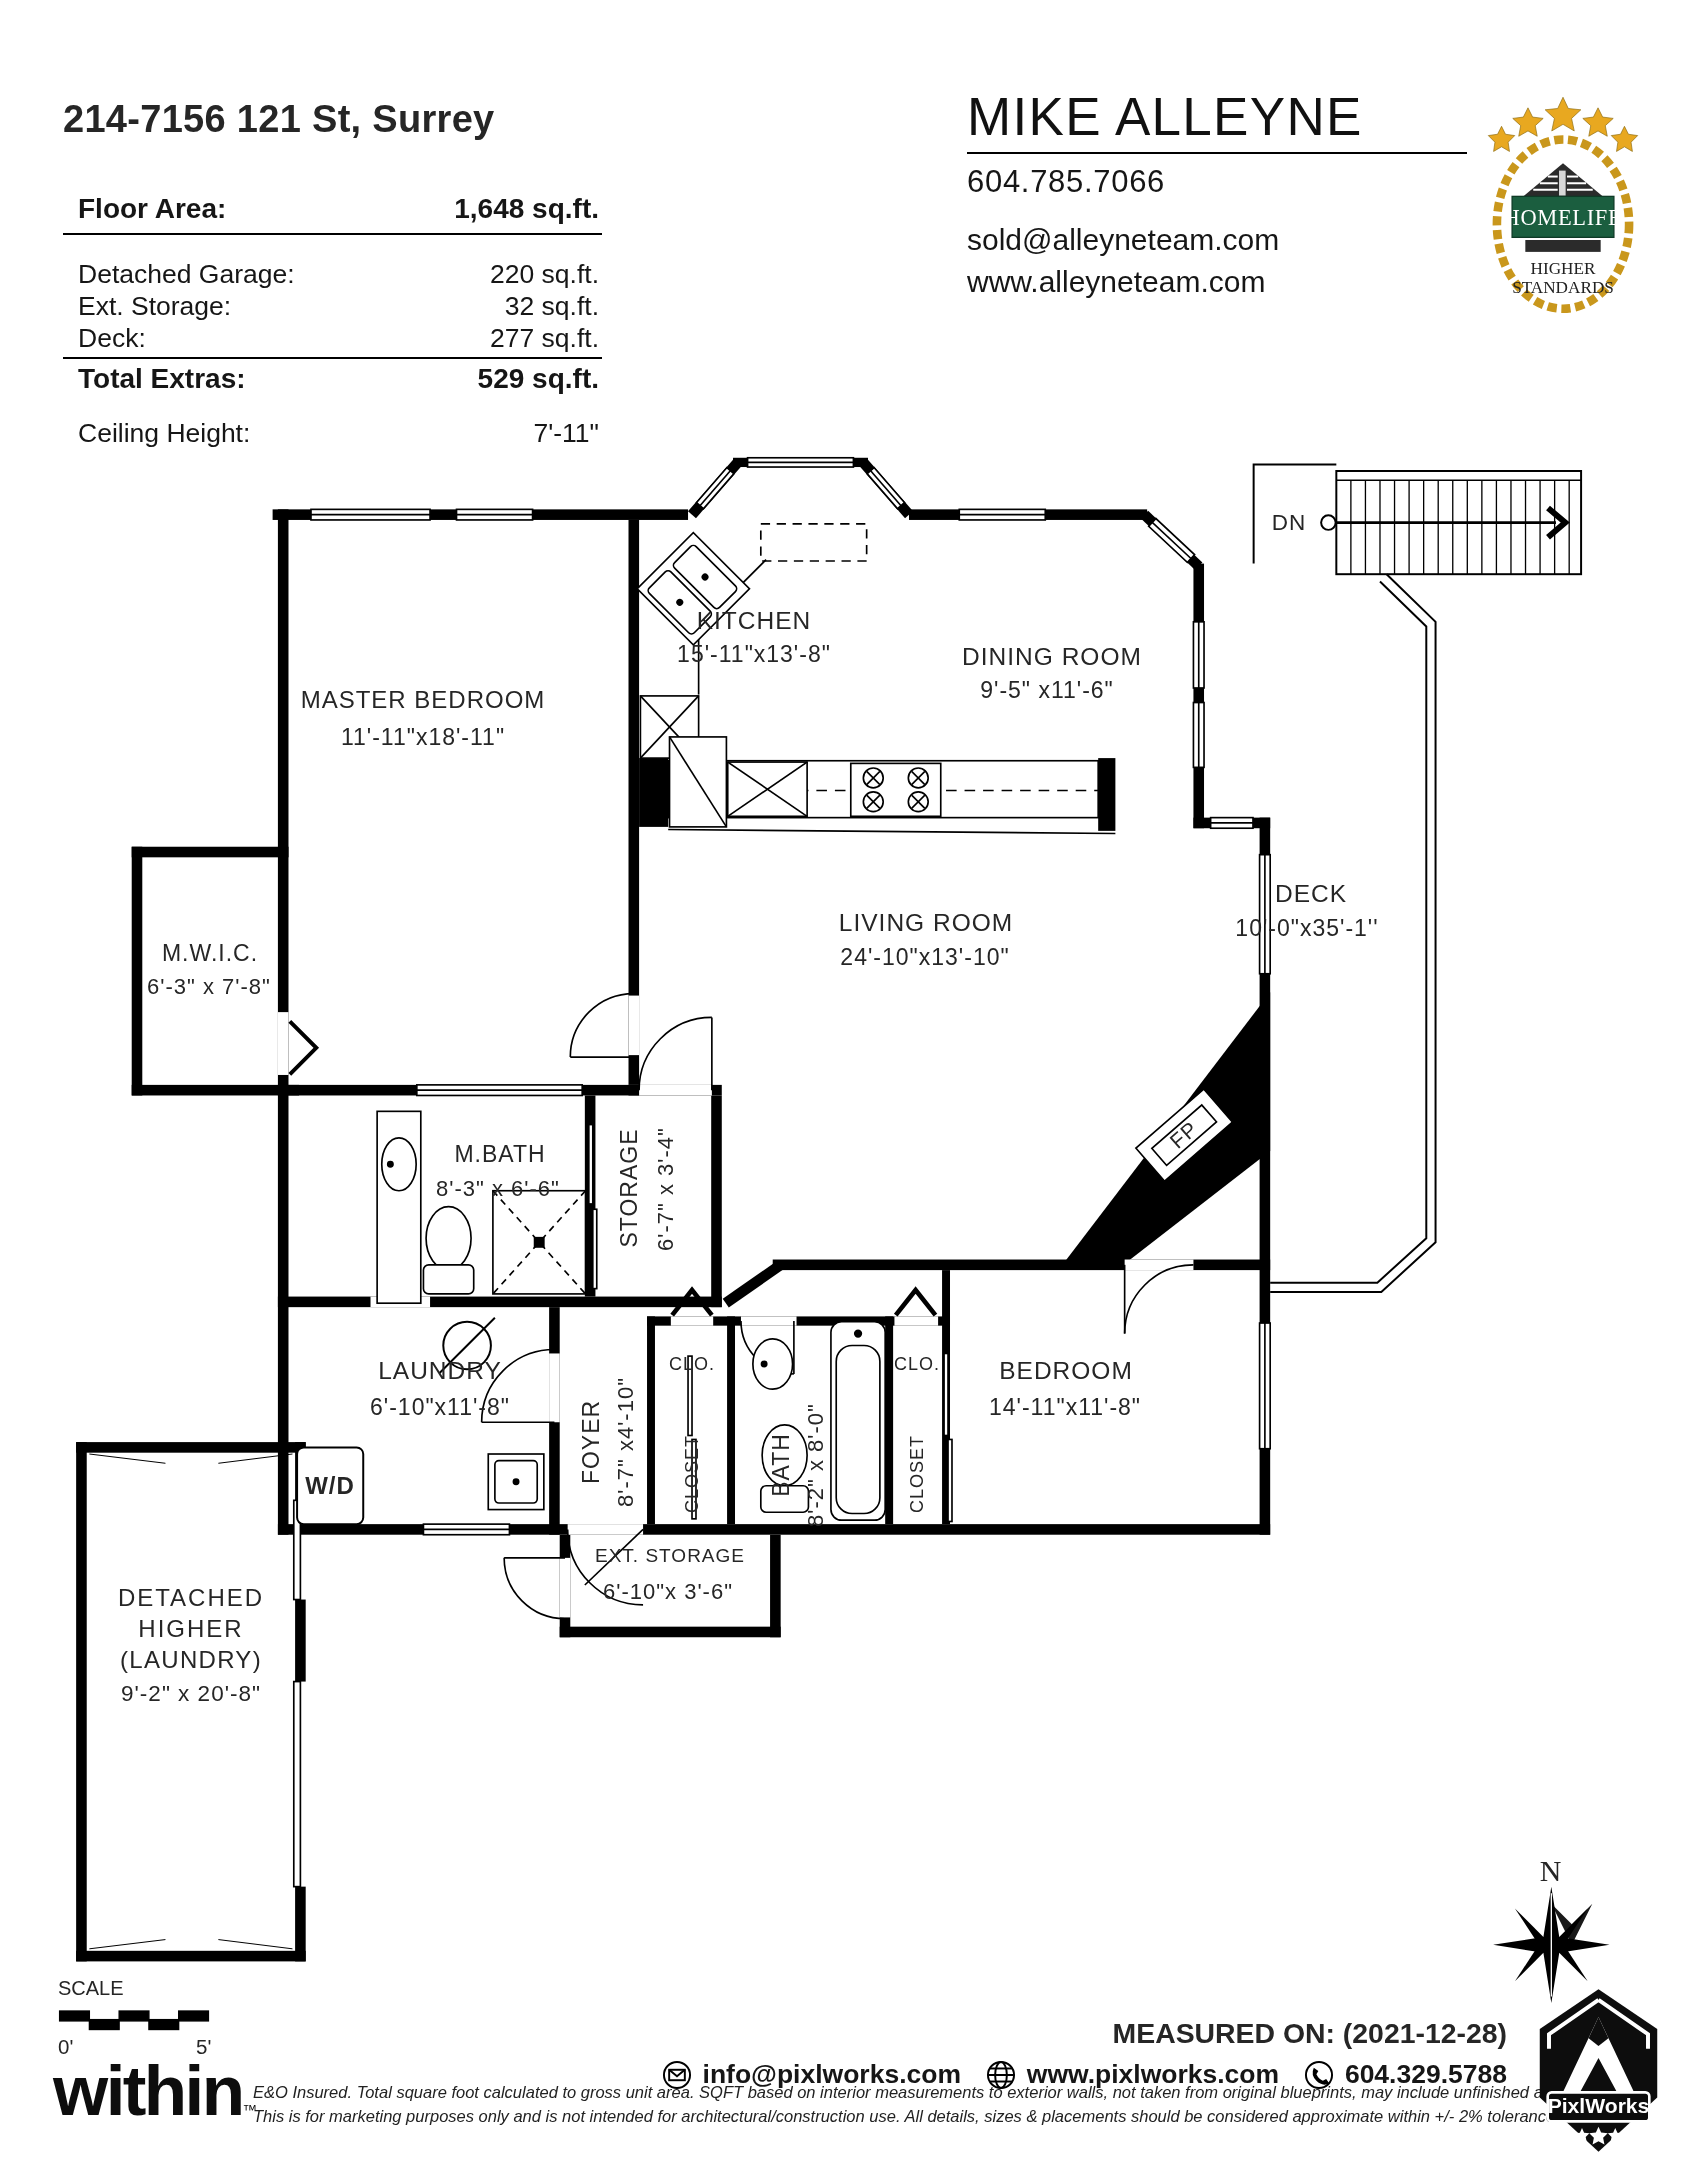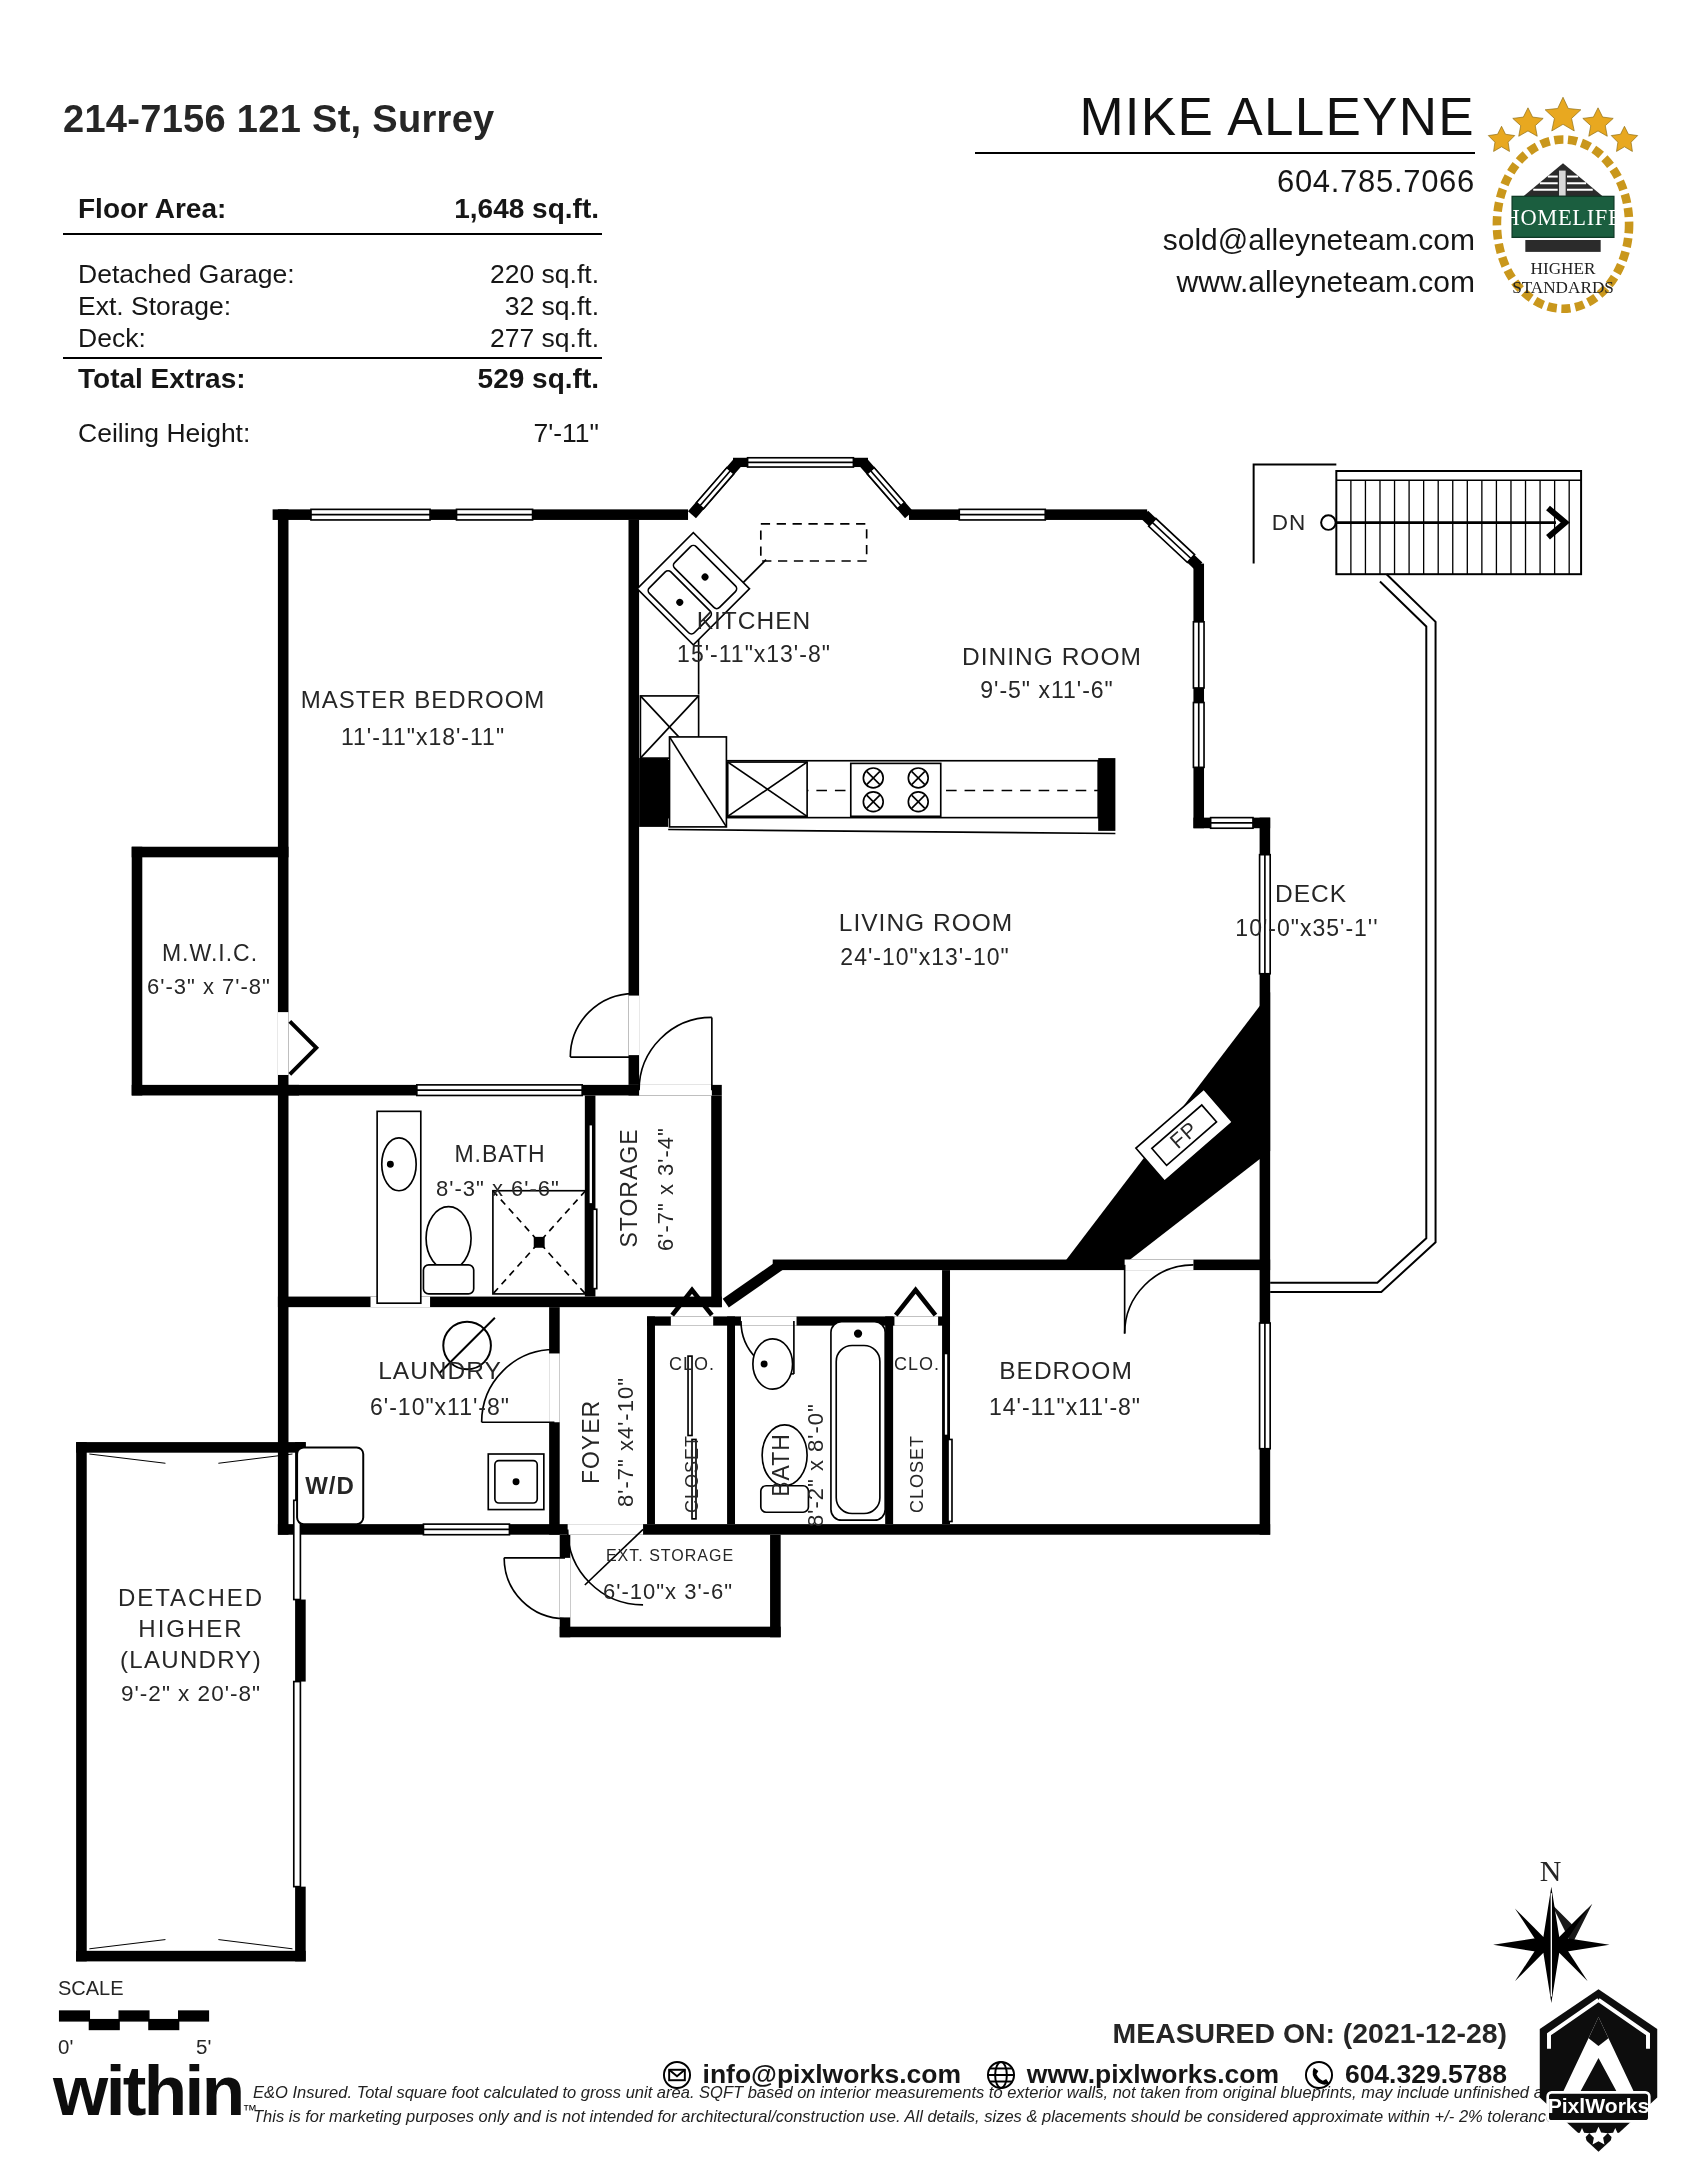--- a/index.html
+++ b/index.html
@@ -366,21 +366,21 @@
   <div class="hdr-val" style="top:291px">32 sq.ft.</div>
   <div class="hdr-row" style="top:323px">Deck:</div>
   <div class="hdr-val" style="top:323px">277 sq.ft.</div>
   <div class="abs" style="left:63px;top:357px;width:539px;border-top:2px solid #000"></div>
   <div class="hdr-row bold" style="top:363px;font-size:28px">Total Extras:</div>
   <div class="hdr-val bold" style="top:363px;font-size:28px">529 sq.ft.</div>
 
   <div class="hdr-row" style="top:418px">Ceiling Height:</div>
   <div class="hdr-val" style="top:418px">7'-11"</div>
 
-  <div class="abs" style="right:212px;top:86px;text-align:right">
+  <div class="abs" style="right:220px;top:86px;">
     <div style="font-size:53px;font-weight:400;letter-spacing:1.3px;color:#111">MIKE ALLEYNE</div>
     <div style="width:500px;border-top:2px solid #000;margin:5.3px 0 9.3px auto"></div>
     <div style="font-size:31px;letter-spacing:0.7px">604.785.7066</div>
     <div style="font-size:30px;margin-top:23px">sold@alleyneteam.com</div>
     <div style="font-size:30px;margin-top:8px">www.alleyneteam.com</div>
   </div>
 
   <div class="abs" style="left:1487px;top:85px">
     <svg width="152" height="232" viewBox="0 0 230 350">
       <g fill="#e8a820" stroke="#8a6a10" stroke-width="1">
@@ -442,21 +442,21 @@
 
   <div class="t rot" style="left:781px;top:1465px;font-size:23px">BATH</div>
   <div class="t rot" style="left:816px;top:1465px;font-size:22px">8'-2" x 8'-0"</div>
 
   <div class="t" style="left:917px;top:1364px;font-size:18px">CLO.</div>
   <div class="t rot" style="left:917px;top:1474px;font-size:18px">CLOSET</div>
 
   <div class="t" style="left:1066px;top:1371px;font-size:24.5px">BEDROOM</div>
   <div class="t" style="left:1065px;top:1407px;font-size:23px">14'-11"x11'-8"</div>
 
-  <div class="t" style="left:670px;top:1556px;font-size:16px">EXT. STORAGE</div>
+  <div class="t" style="left:670px;top:1556px;font-size:19px">EXT. STORAGE</div>
   <div class="t" style="left:668px;top:1592px;font-size:22px">6'-10"x 3'-6"</div>
 
   <div class="t" style="left:191px;top:1598px;font-size:24px;letter-spacing:2px">DETACHED</div>
   <div class="t" style="left:191px;top:1629px;font-size:24px;letter-spacing:2px">HIGHER</div>
   <div class="t" style="left:191px;top:1660px;font-size:24px;letter-spacing:1.3px">(LAUNDRY)</div>
   <div class="t" style="left:191px;top:1694px;font-size:22.5px">9'-2" x 20'-8"</div>
 
   <div class="t rot45" style="left:1184px;top:1135px;font-size:21px">FP</div>
   <div class="t" style="left:1289px;top:523px;font-size:22.5px">DN</div>
 

